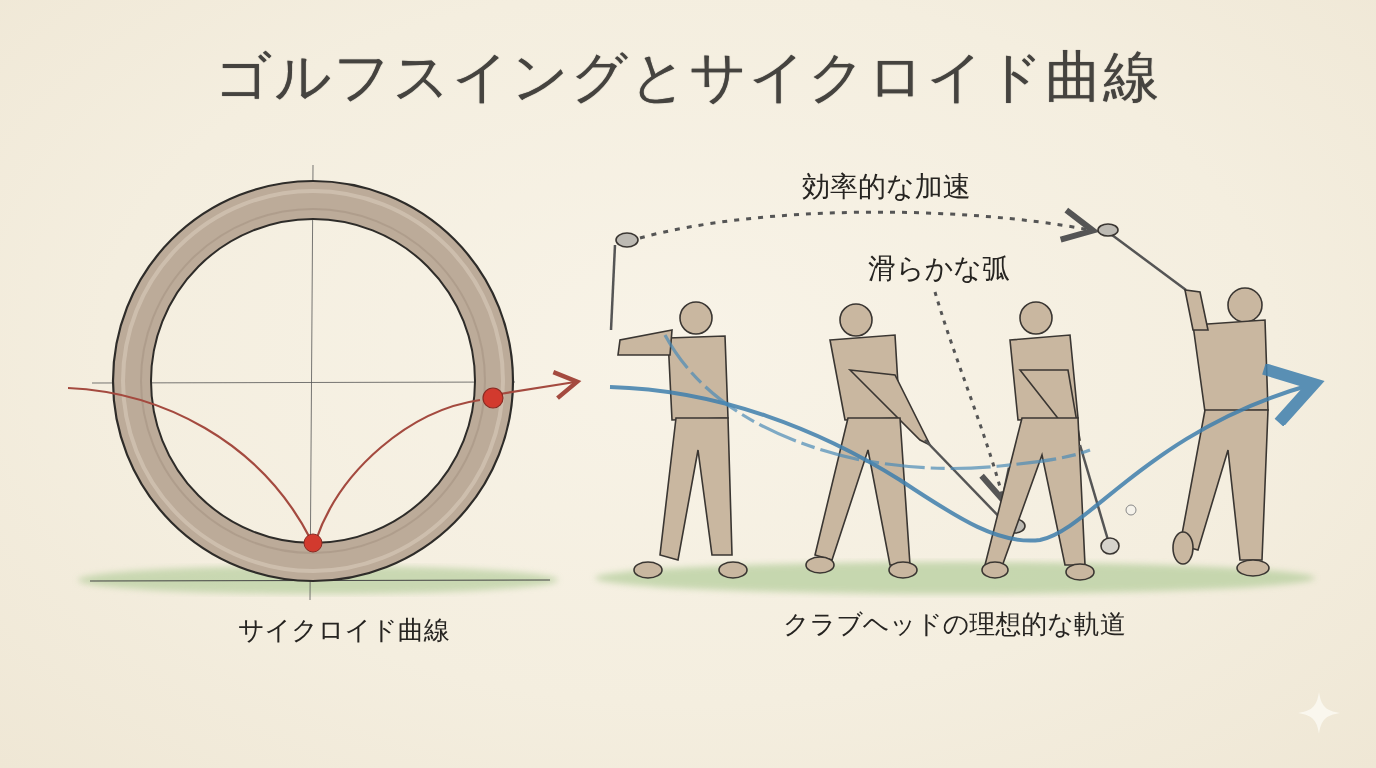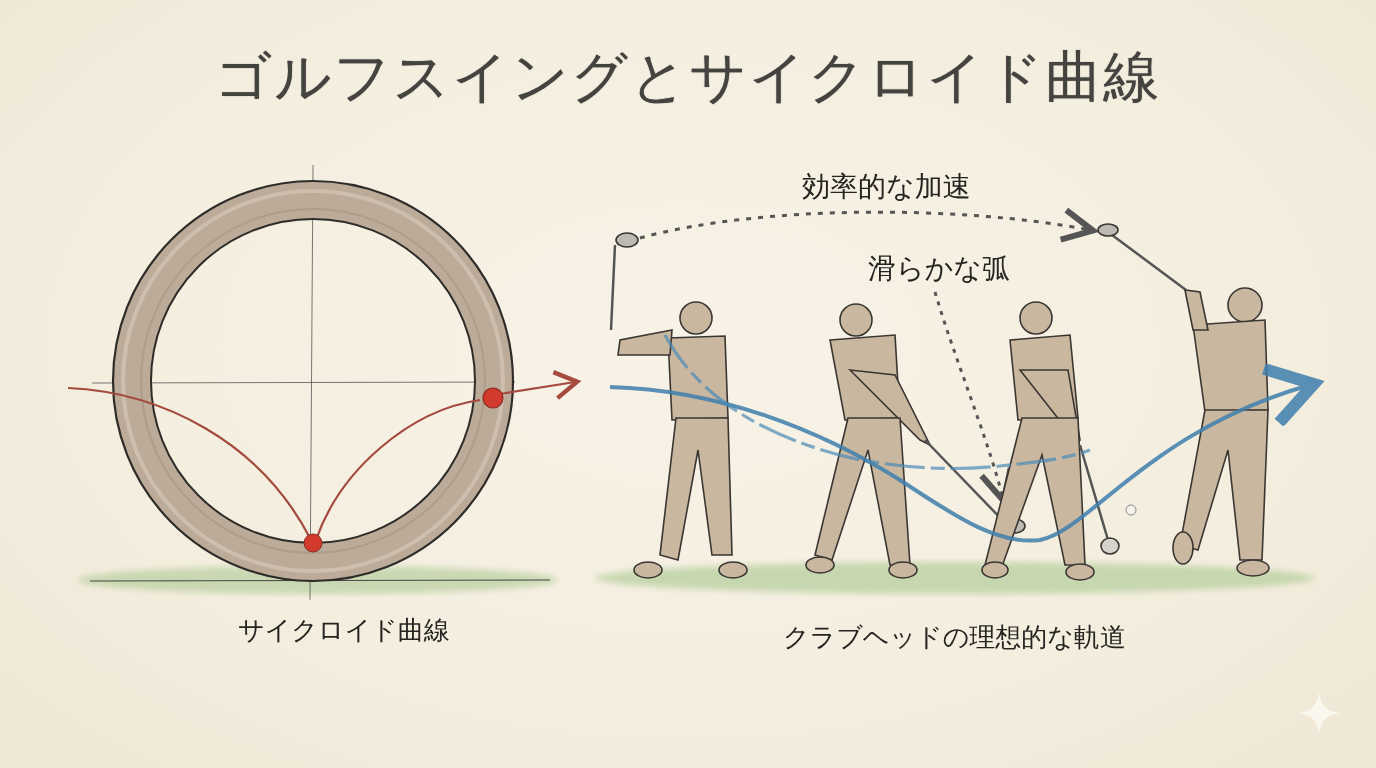--- a/index.html
+++ b/index.html
@@ -9,21 +9,21 @@
     font-family: "DejaVu Sans", sans-serif;
     color:#2e2c29;
   }
   .title {
     position:absolute; left:0; width:1376px; top:40px; text-align:center;
     font-size:56px; letter-spacing:2px; color:#45433f; font-weight:normal;
     text-shadow: 0 0 1px #6a6862;
   }
   .label { position:absolute; font-size:26px; color:#262421; white-space:nowrap; }
   .lbl-cycloid { left:210px; top:613px;margin-left:28px; }
-  .lbl-trajectory { left:783px; top:620px; }
+  .lbl-trajectory { left:783px; top:607px; }
   .lbl-accel { left:802px; top:168px; font-size:28px;font-family:Liberation Mono, monospace; }
   .lbl-arc { left:868px; top:250px; font-size:28px;text-align:center; }
   svg.art { position:absolute; left:0; top:0; }
   .sparkle { position:absolute; left:1296px; top:690px; width:46px; height:46px; }
 </style>
 </head>
 <body>
 
 <div class="title">ゴルフスイングとサイクロイド曲線</div>
 

